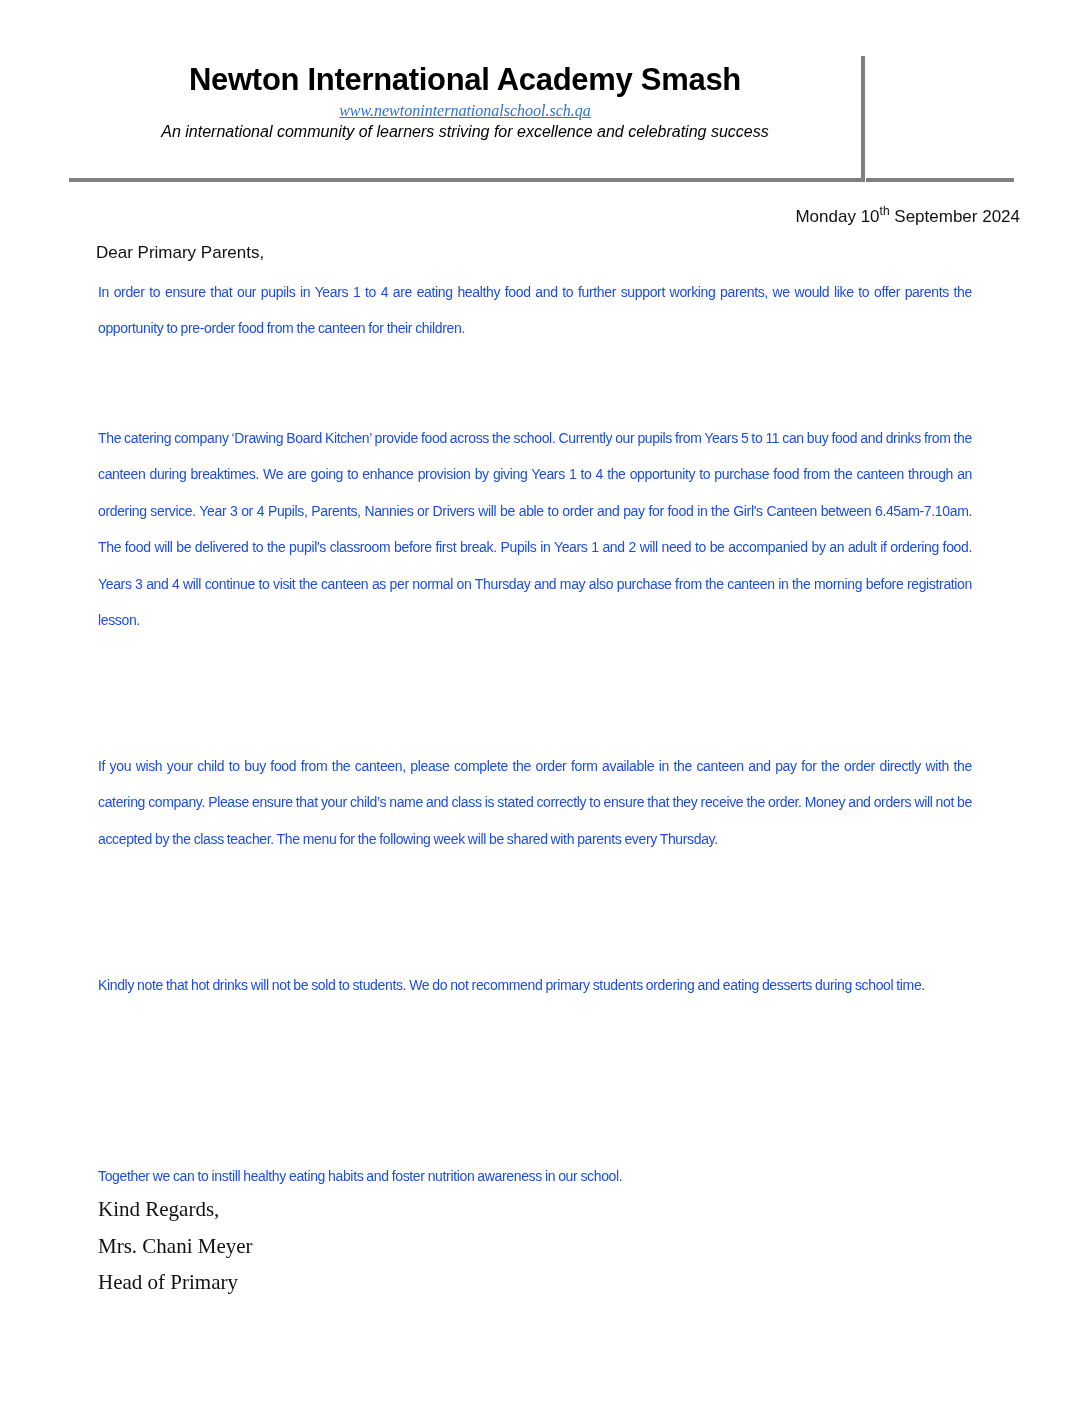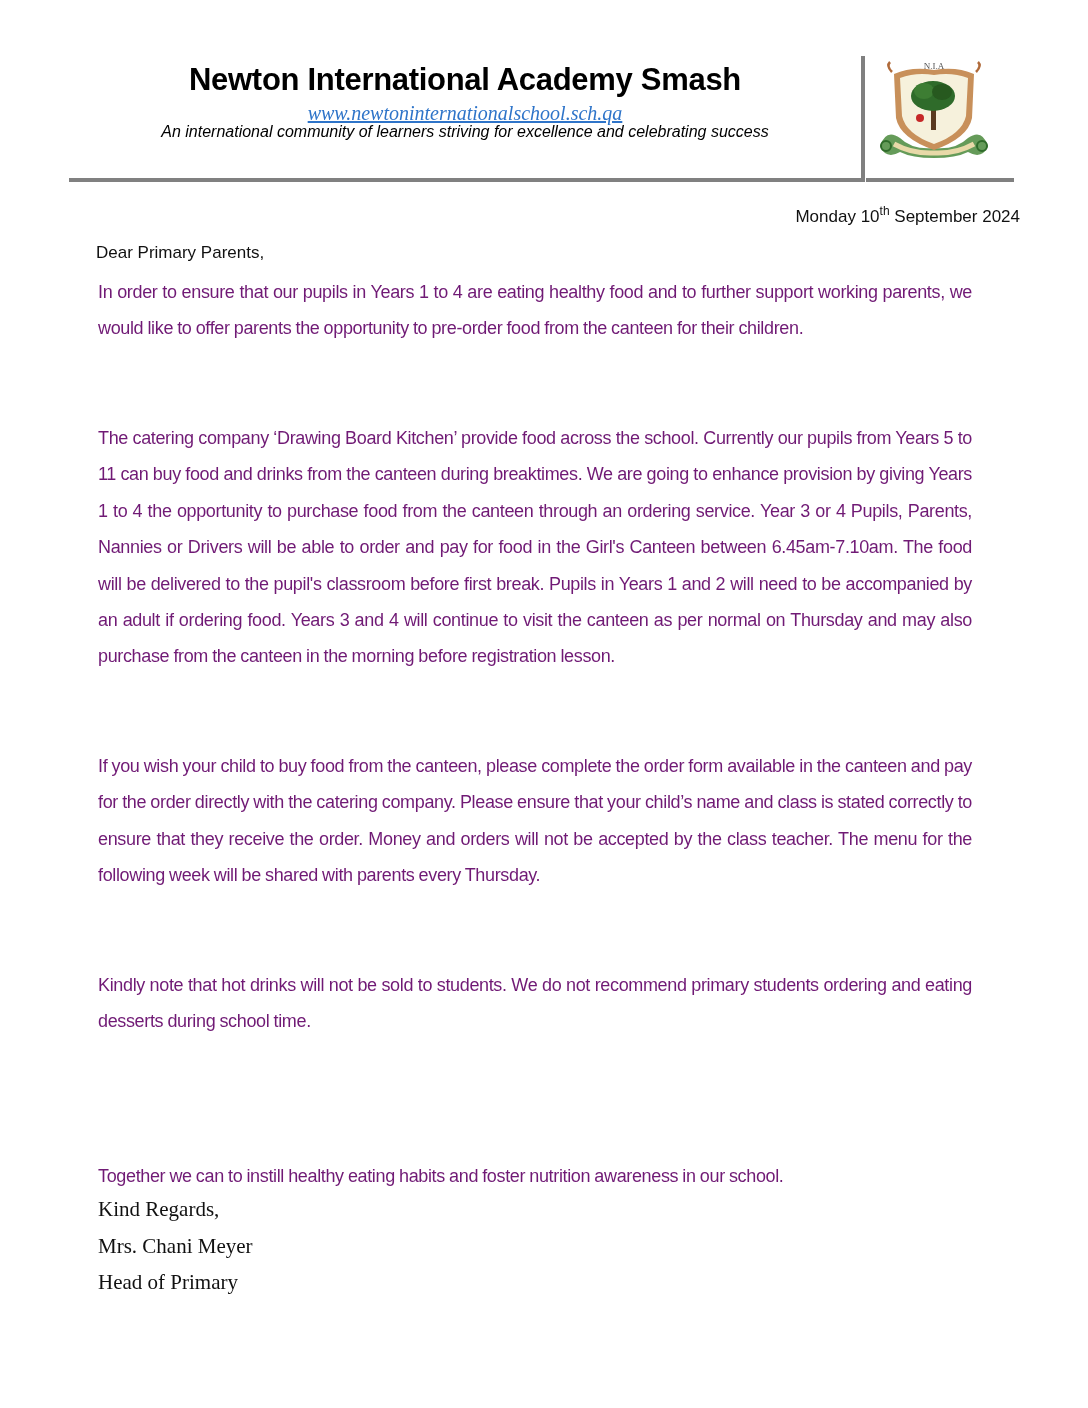--- a/index.html
+++ b/index.html
@@ -6,21 +6,21 @@
   body { width: 1088px; height: 1408px; position: relative; overflow: hidden; }
   .page { position: absolute; left: 0; top: 8px; width: 1088px; height: 1408px; background: #fff; }
 
   .header-title {
     position: absolute; left: 70px; width: 790px; top: 54px; text-align: center;
     font-family: "Liberation Sans", sans-serif; font-weight: bold; font-size: 31px; color: #000;
     letter-spacing: -0.3px;
   }
   .header-url {
     position: absolute; left: 70px; width: 790px; top: 94px; text-align: center;
-    font-family: "Liberation Serif", serif; font-style: italic; font-size: 20px; color: #2e74c9;
+    font-family: "Liberation Serif", serif; font-style: italic; font-size: 16px; color: #2e74c9;
     text-decoration: underline;
   }
   .header-tagline {
     position: absolute; left: 70px; width: 790px; top: 115px; text-align: center;
     font-family: "Liberation Sans", sans-serif; font-style: italic; font-size: 16px; color: #000;
   }
   .vbar { position: absolute; left: 861px; top: 48px; width: 4px; height: 126px; background: #808080; }
   .hrule { position: absolute; left: 69px; top: 170px; width: 792px; height: 4px; background: #808080; }
   .hrule2 { position: absolute; left: 866px; top: 170px; width: 148px; height: 4px; background: #808080; }
 
@@ -28,21 +28,21 @@
 
   .text {
     font-family: "Liberation Sans", sans-serif; font-size: 17px; color: #111; 
     position: absolute; white-space: nowrap;
   }
   .date { right: 68px; top: 196px; }
   .date sup { font-size: 12px; vertical-align: 7px; }
   .greeting { left: 96px; top: 235px; }
 
   .para { position: absolute; left: 98px; width: 874px;
-    font-family: "Liberation Sans", sans-serif; font-size: 18px; color: #701a75;
+    font-family: "Liberation Sans", sans-serif; font-size: 14px; color: #1d4ed8;
     line-height: 36.4px; text-align: justify; letter-spacing: -0.35px; word-spacing: -0.5px; }
   .p1 { top: 266px; }
   .p2 { top: 412px; }
   .p3 { top: 740px; }
   .p4 { top: 959px; }
   .p5 { top: 1058px; }
   .p6 { top: 1110px; margin-top: 40px; }
   .sig { position: absolute; left: 98px; font-family: Liberation Serif, serif; font-size: 21px; color: #111; }
   .sig1 { top: 1189px; }
   .sig2 { top: 1226px; }
@@ -54,44 +54,20 @@
 <div class="page">
 
   <div class="header-title">Newton International Academy Smash</div>
   <a class="header-url">www.newtoninternationalschool.sch.qa</a>
   <div class="header-tagline">An international community of learners striving for excellence and celebrating success</div>
 
   <div class="vbar"></div>
   <div class="hrule"></div>
   <div class="hrule2"></div>
 
-  <div class="logo">
-    <svg width="124" height="112" viewBox="0 0 124 112">
-
-      <path d="M8 88 Q14 70 28 80 Q40 92 62 90 Q84 92 96 80 Q110 70 116 88 Q110 102 96 94 Q84 100 62 100 Q40 100 28 94 Q14 102 8 88 Z" fill="#4a8a3c" opacity="0.85"></path>
-      <path d="M22 86 Q40 96 62 95 Q84 96 102 86" stroke="#e8d9a8" stroke-width="5" fill="none"></path>
-      <circle cx="14" cy="88" r="5" fill="none" stroke="#2f6b2a" stroke-width="2"></circle>
-      <circle cx="110" cy="88" r="5" fill="none" stroke="#2f6b2a" stroke-width="2"></circle>
-
-      <path d="M22 16 Q40 8 62 12 Q84 8 102 16 L100 60 Q96 80 62 92 Q28 80 24 60 Z" fill="#c8905a"></path>
-      <path d="M28 20 Q44 14 62 17 Q80 14 96 20 L94 58 Q90 76 62 86 Q34 76 30 58 Z" fill="#f6f1dc"></path>
-
-      <path d="M20 14 Q14 8 18 4" stroke="#b06a3a" stroke-width="2.5" fill="none"></path>
-      <path d="M104 14 Q110 8 106 4" stroke="#b06a3a" stroke-width="2.5" fill="none"></path>
-
-      <text x="62" y="11" text-anchor="middle" font-family="Liberation Serif, serif" font-size="9" fill="#555">N.I.A</text>
-
-      <rect x="59" y="44" width="5" height="28" fill="#5a3a20"></rect>
-      <ellipse cx="61" cy="38" rx="22" ry="15" fill="#2f6b2a"></ellipse>
-      <ellipse cx="52" cy="33" rx="10" ry="8" fill="#3d7d33"></ellipse>
-      <ellipse cx="70" cy="34" rx="10" ry="8" fill="#27591f"></ellipse>
-
-      <circle cx="48" cy="60" r="4" fill="#c62828"></circle>
-    </svg>
-  </div>
 
   <div class="text date">
     <span>Monday 10</span><sup>th</sup><span> September 2024</span>
   </div>
 
   <div class="text greeting">Dear Primary Parents,</div>
 
   <div class="para p1">In order to ensure that our pupils in Years 1 to 4 are eating healthy food and to further support working parents, we would like to offer parents the opportunity to pre-order food from the canteen for their children.</div>
   <div class="para p2">The catering company ‘Drawing Board Kitchen’ provide food across the school. Currently our pupils from Years 5 to 11 can buy food and drinks from the canteen during breaktimes. We are going to enhance provision by giving Years 1 to 4 the opportunity to purchase food from the canteen through an ordering service.  Year 3 or 4 Pupils, Parents, Nannies or Drivers will be able to order and pay for food in the Girl's Canteen between 6.45am-7.10am. The food will be delivered to the pupil's classroom before first break. Pupils in Years 1 and 2 will need to be accompanied by an adult if ordering food. Years 3 and 4 will continue to visit the canteen as per normal on Thursday and may also purchase from the canteen in the morning before registration lesson.</div>
   <div class="para p3">If you wish your child to buy food from the canteen, please complete the order form available in the canteen and pay for the order directly with the catering company. Please ensure that your child’s name and class is stated correctly to ensure that they receive the order. Money and orders will not be accepted by the class teacher. The menu for the following week will be shared with parents every Thursday.</div>

